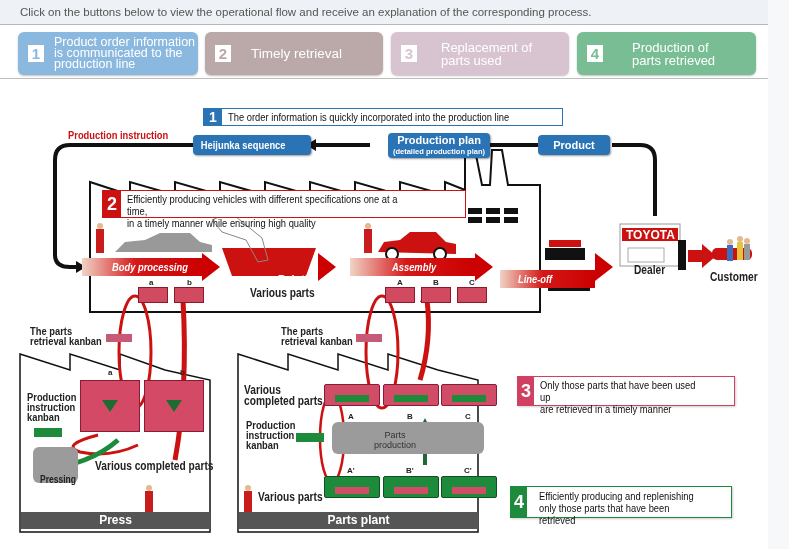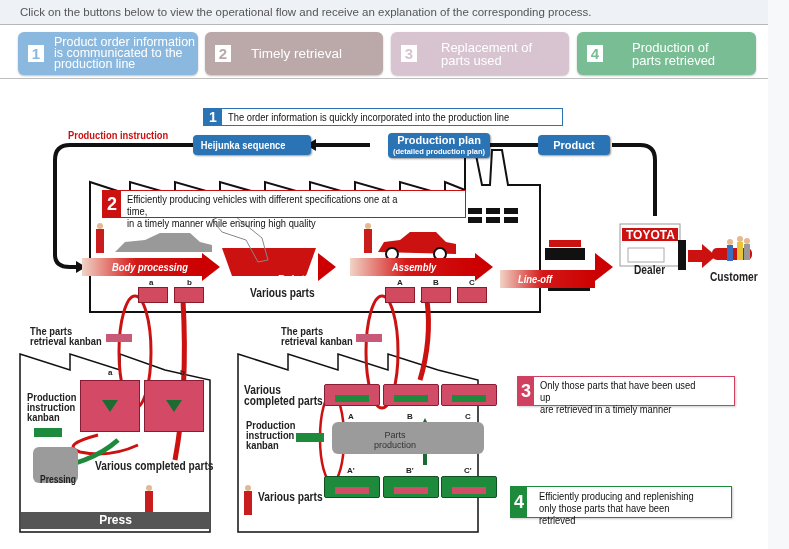--- a/index.html
+++ b/index.html
@@ -286,20 +286,21 @@
   <div class="tray traygreen" style="left:324px;top:386px;width:54px;">
       <div class="inner"></div>
     </div>
   <div class="tray traygreen" style="left:383px;top:386px;width:54px;">
       <div class="inner"></div>
     </div>
   <div class="tray traygreen" style="left:441px;top:386px;width:54px;">
       <div class="inner"></div>
     </div>
   <div class="txt condensed" style="left:258px;top:402px;font-size:12px;">Various parts</div>
+  <div class="plantbar" style="left:239px;top:422px;width:239px;">Parts plant</div>
 
   <div class="callout" style="left:517px;top:286px;width:216px;height:28px;border:1px solid #d04060;box-shadow:1px 1px 2px rgba(0,0,0,0.2);">
     <div class="cn" style="width:16px;background:#d04060;line-height:28px;">3</div>
     <div class="ct" style="left:22px;">
       <div class="condensed">Only those parts that have been used up</div>
       <div class="condensed">are retrieved in a timely manner</div>
     </div>
   </div>
 
   <div class="callout" style="left:510px;top:396px;width:220px;height:30px;border:1px solid #1d8a3c;box-shadow:1px 1px 2px rgba(0,0,0,0.2);">

